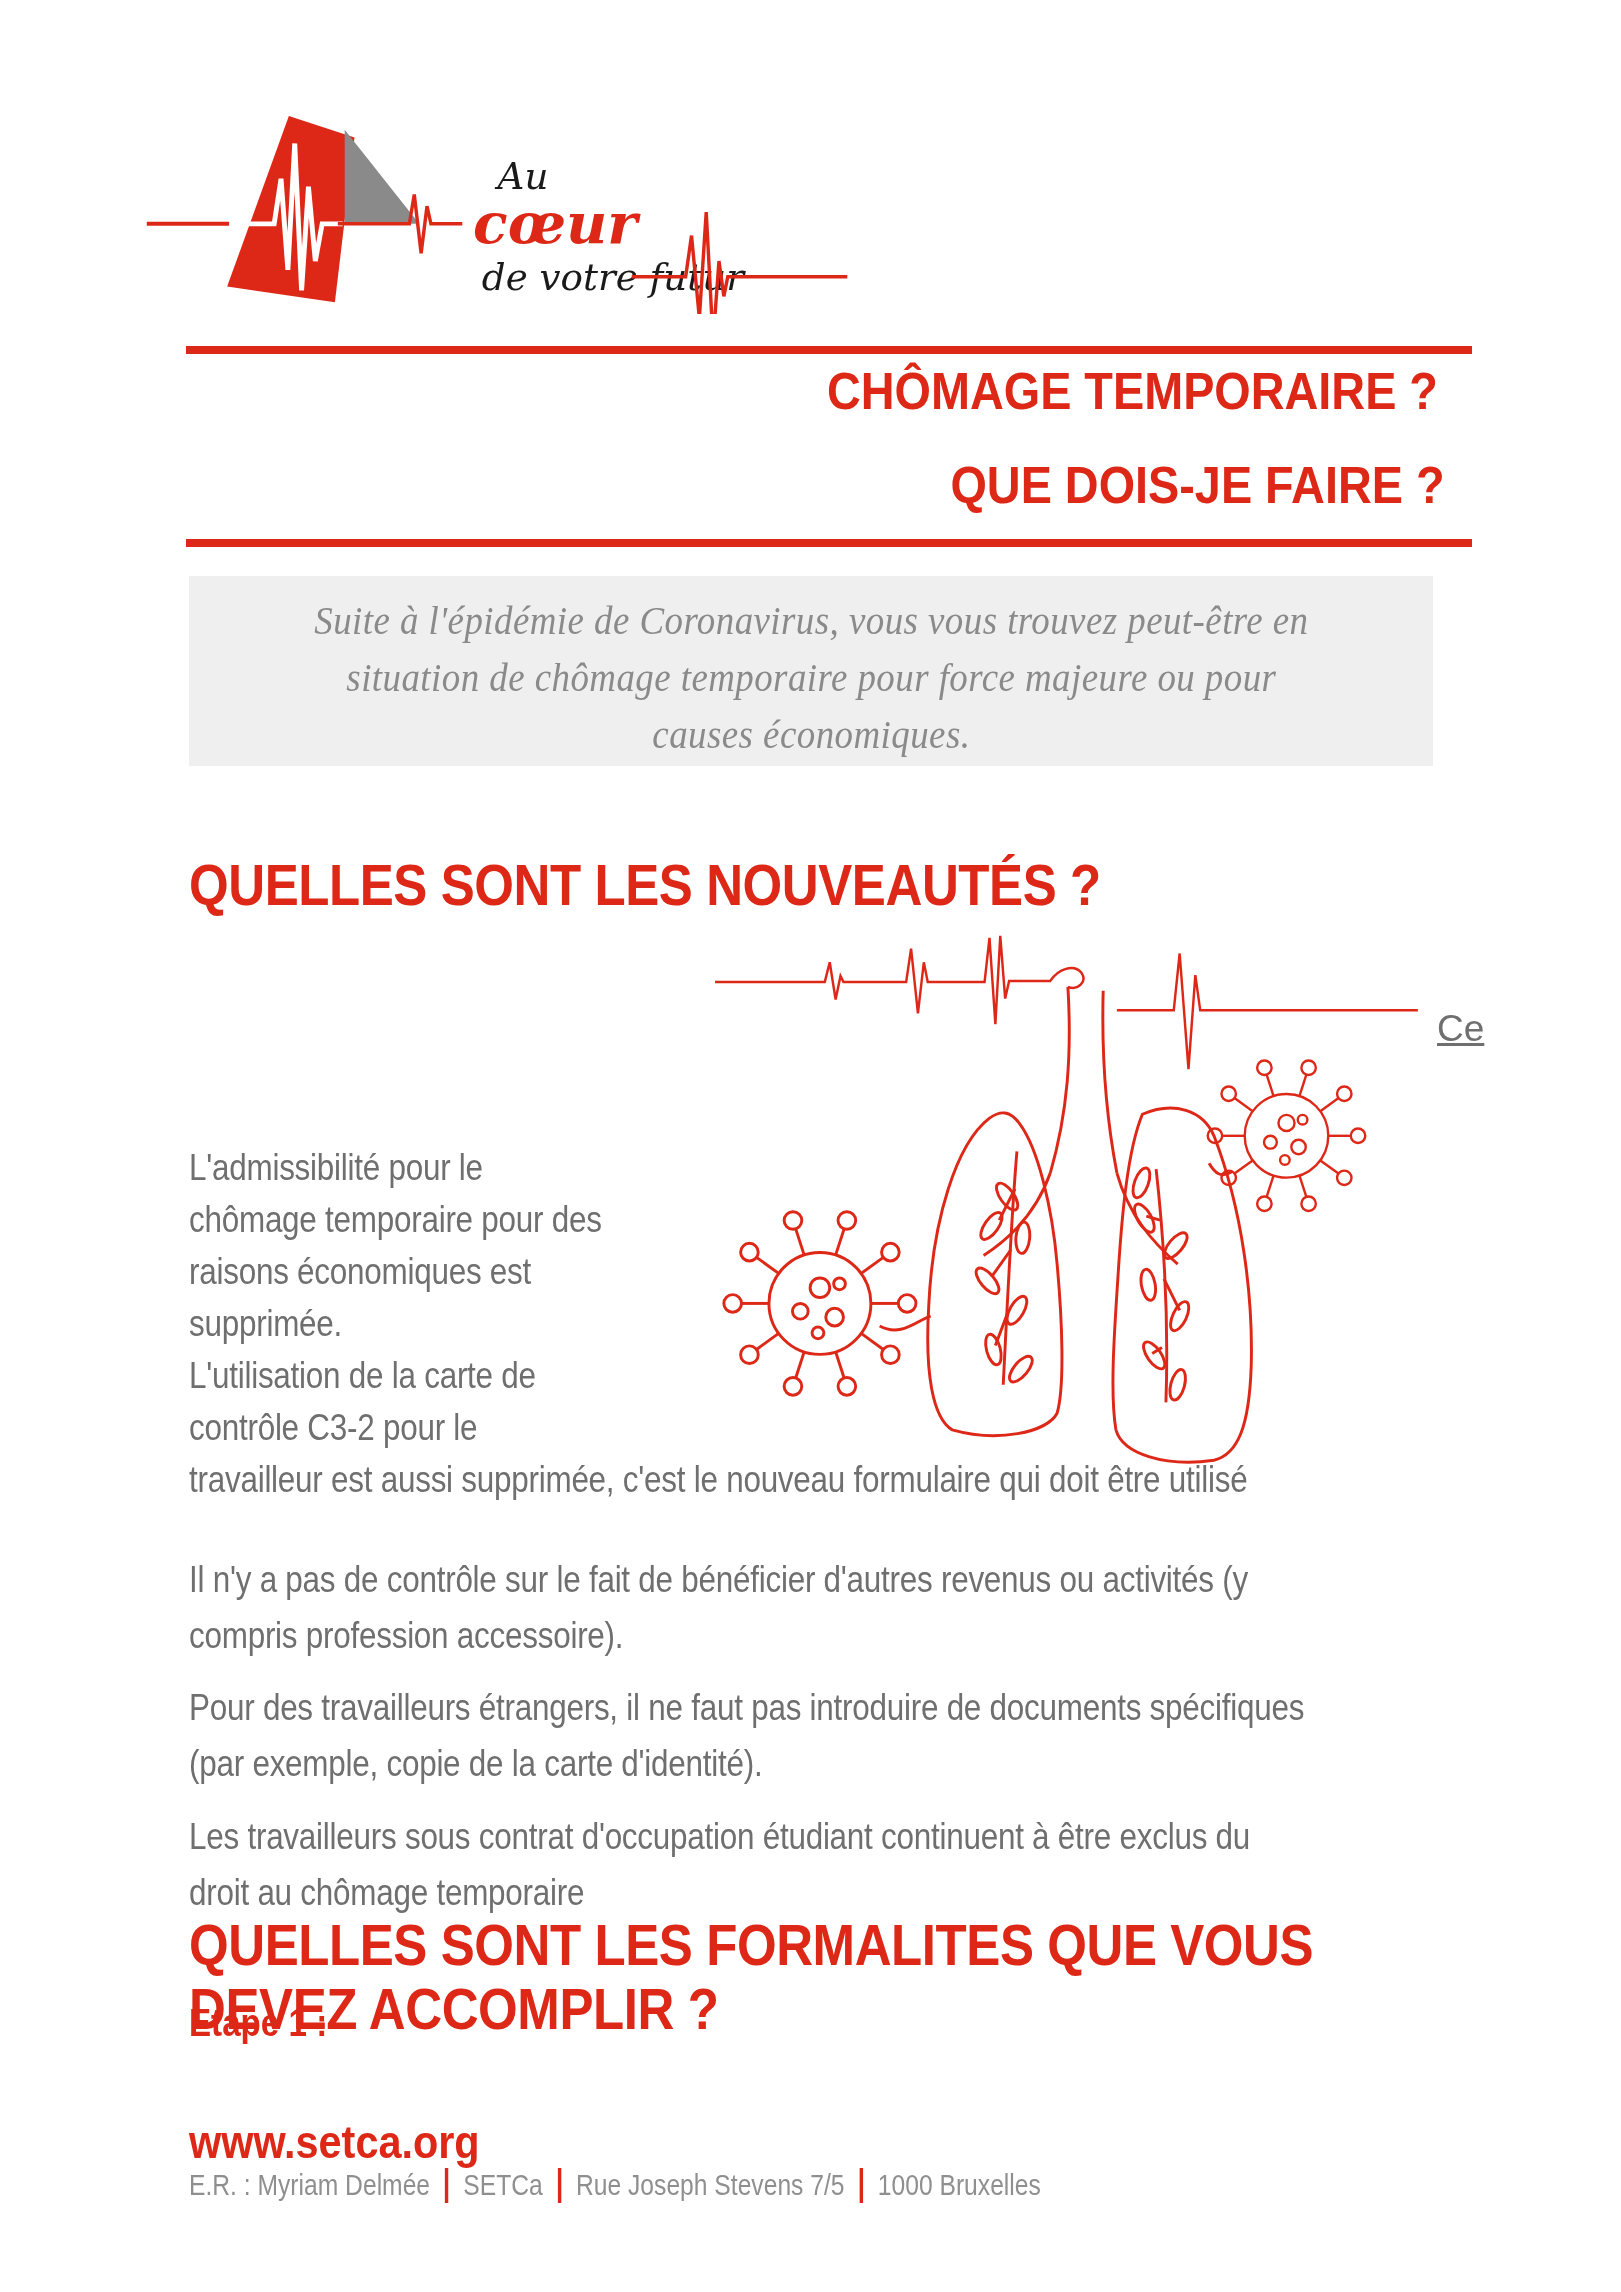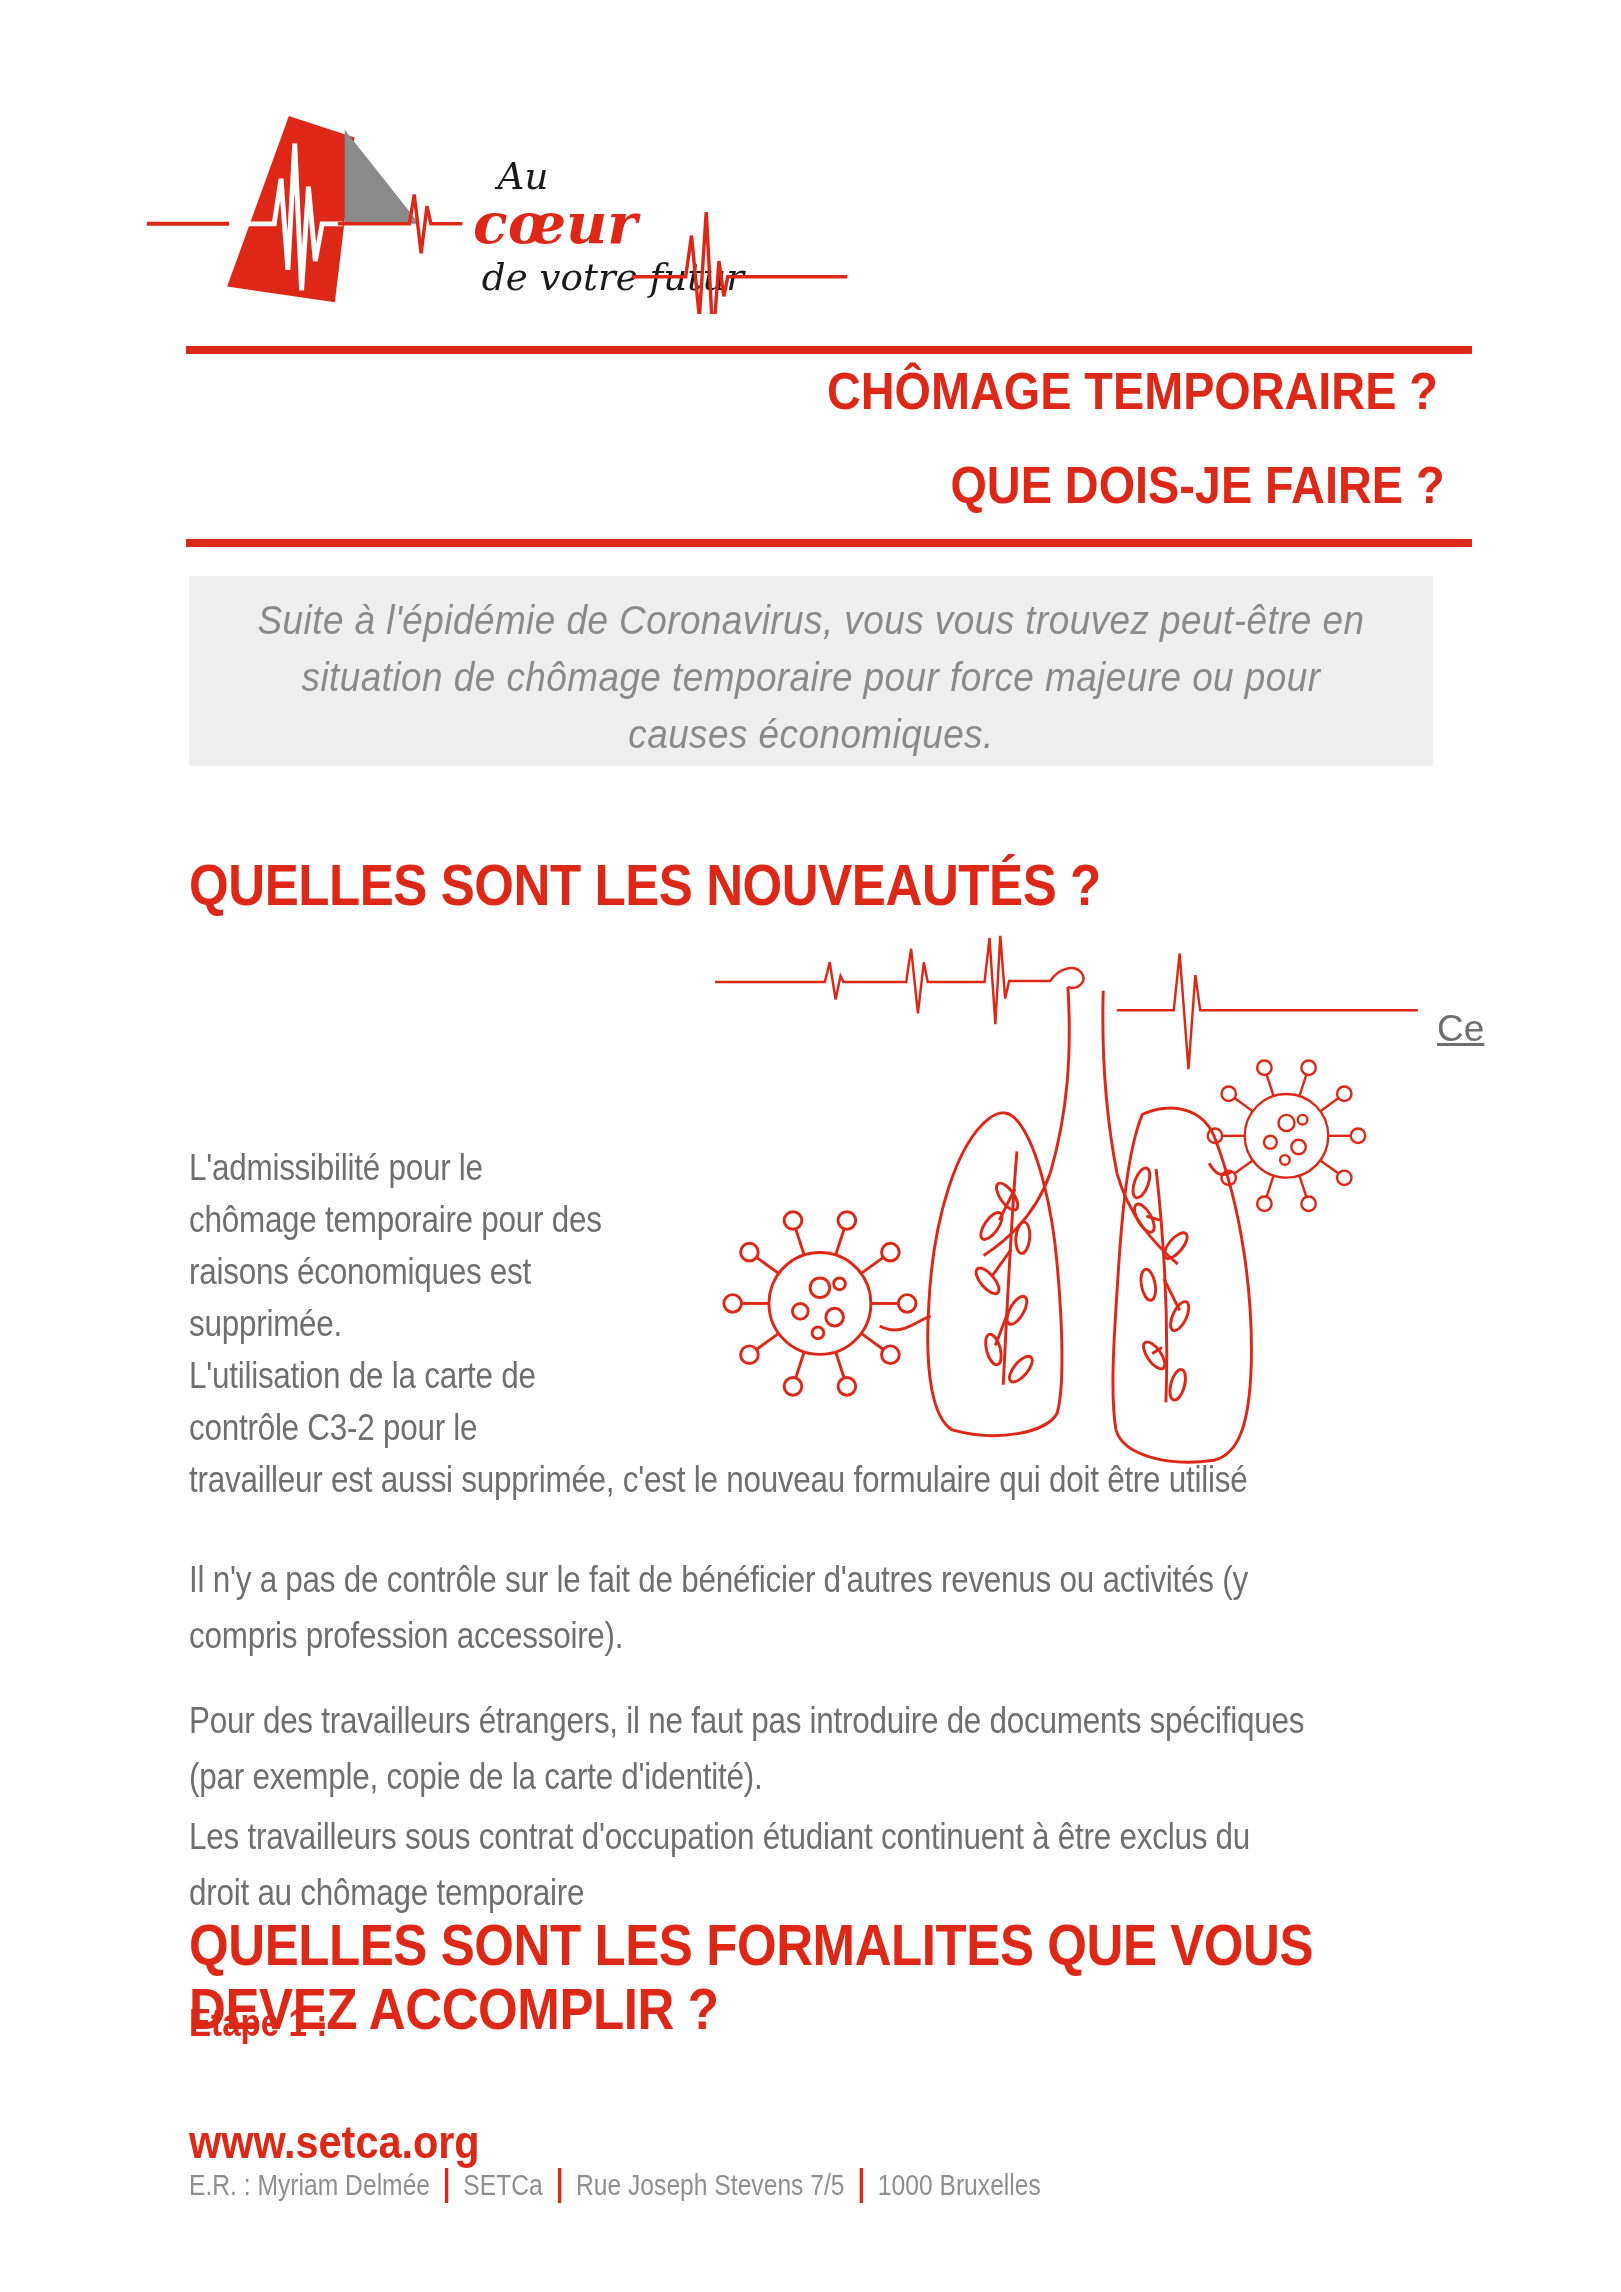--- a/index.html
+++ b/index.html
@@ -13,21 +13,21 @@
   body{background:#ffffff;font-family:"Liberation Sans",sans-serif;}
   .page{position:relative;width:1508px;height:2293px;background:#ffffff;overflow:hidden;}
   .abs{position:absolute;}
   .ml{white-space:pre-line;}
   .condensed{display:inline-block;transform:scaleX(0.85);transform-origin:left top;}
   .rule{position:absolute;left:186px;width:1286px;height:7.8px;background:var(--red);}
   .title-line{position:absolute;left:186px;width:1286px;text-align:right;color:var(--red);
     font-weight:bold;font-size:52px;line-height:1.0;letter-spacing:0px;}
   .title-inner{display:inline-block;transform:scaleX(0.9);transform-origin:center top;}
   .intro-box{position:absolute;left:189px;top:576px;width:1244px;height:190px;background:var(--box-bg);
-    text-align:center;padding-top:15.7px;}
+    text-align:center;padding-top:15.7px;font-family:Liberation Serif, serif;}
   .intro-text{display:inline-block;font-size:41px;line-height:57px;font-style:italic;
     color:var(--box-text);transform:scaleX(0.9);transform-origin:center top;letter-spacing:0.5px;}
   .h-red{position:absolute;left:189px;color:var(--red);font-weight:bold;font-size:58px;line-height:1.1;}
   .h-inner{display:inline-block;transform:scaleX(0.88);transform-origin:left top;letter-spacing:-0.5px;}
   .body-par{position:absolute;left:189px;color:var(--body-gray);font-size:37px;letter-spacing:-0.3px;}
   .body-inner{display:inline-block;transform:scaleX(0.85);transform-origin:left top;}
   .ce-word{position:absolute;left:1437px;top:1008px;color:var(--body-gray);font-size:37px;text-decoration:underline;}
   .step{position:absolute;left:189px;top:2001px;color:var(--red);font-size:39px;font-weight:bold;}
   .website{position:absolute;left:189px;top:2115px;color:var(--red);font-size:46px;font-weight:bold;}
   .credits{position:absolute;left:189px;top:2168px;display:flex;align-items:center;gap:17.6px;
@@ -168,21 +168,21 @@
 L'utilisation de la carte de
 contrôle C3-2 pour le
 travailleur est aussi supprimée, c'est le nouveau formulaire qui doit être utilisé</span>
   </div>
 
   <div class="body-par lh57" style="top:1552px;">
     <span class="body-inner ml lh57">Il n'y a pas de contrôle sur le fait de bénéficier d'autres revenus ou activités (y
 compris profession accessoire).</span>
   </div>
 
-  <div class="body-par lh57" style="top:1680px;margin-top:13px;">
+  <div class="body-par lh57" style="top:1680px;">
     <span class="body-inner ml lh57">Pour des travailleurs étrangers, il ne faut pas introduire de documents spécifiques
 (par exemple, copie de la carte d'identité).</span>
   </div>
 
   <div class="body-par lh57" style="top:1809px;">
     <span class="body-inner ml lh57">Les travailleurs sous contrat d'occupation étudiant continuent à être exclus du
 droit au chômage temporaire</span>
   </div>
 
   <div class="h-red" style="top:1913px;">

